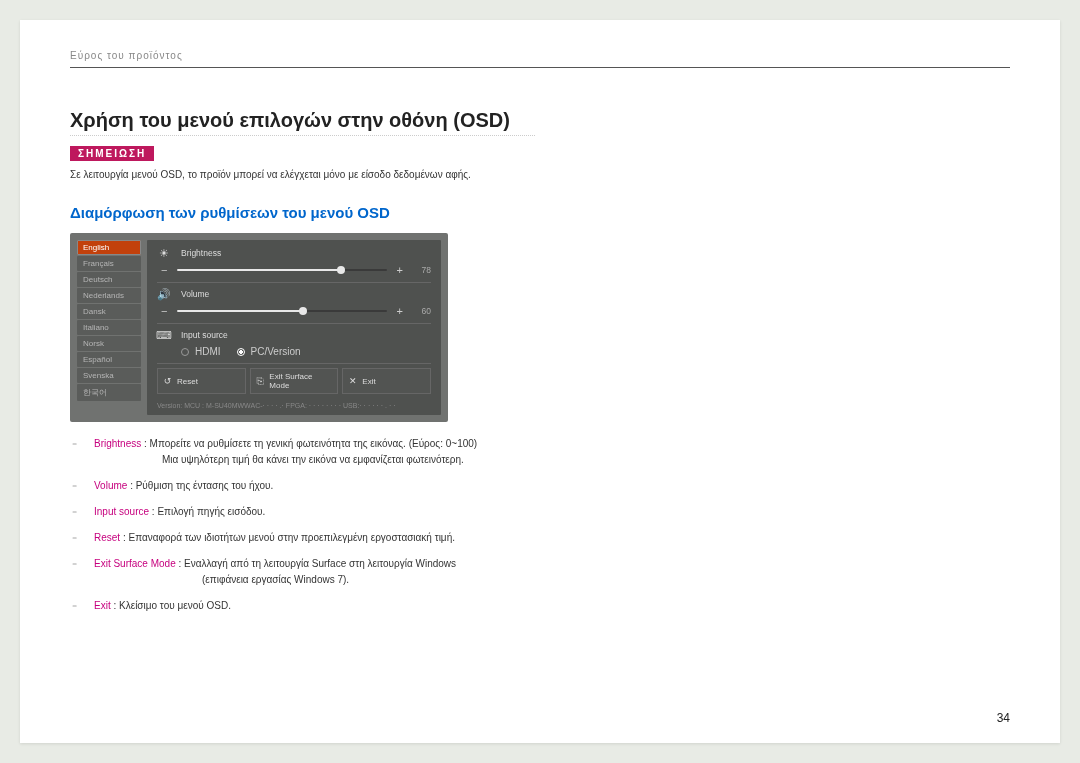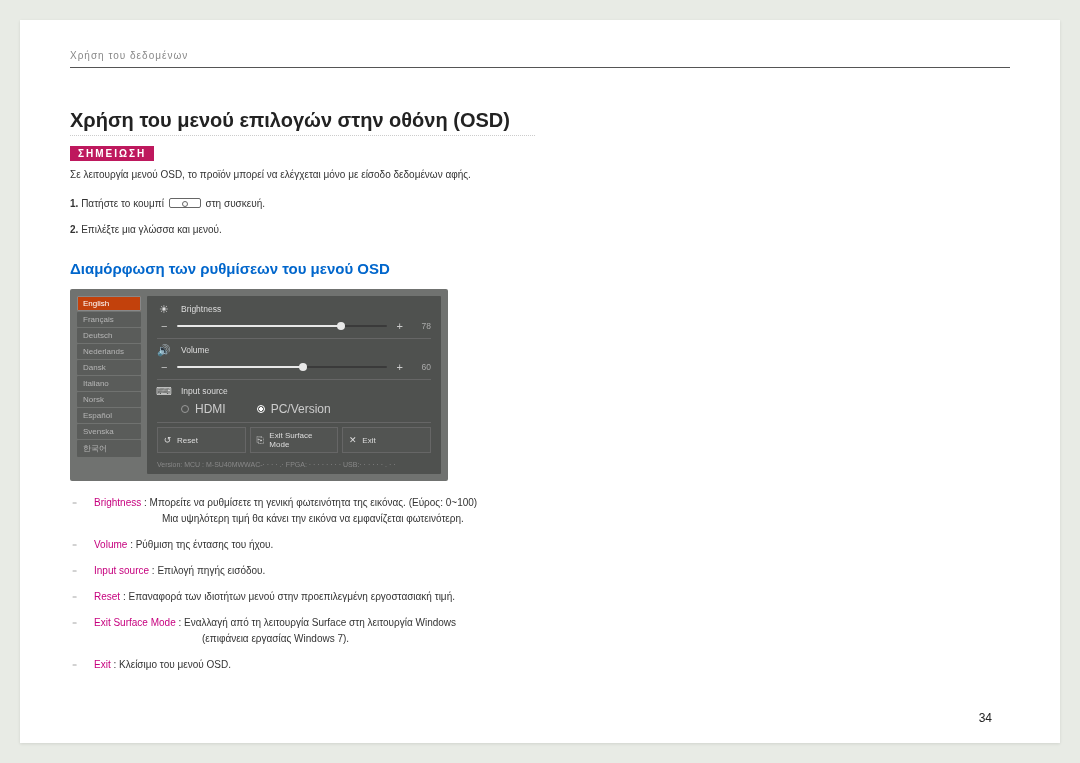--- a/index.html
+++ b/index.html
@@ -178,23 +178,23 @@
     top: -3px;
     width: 8px; height: 8px;
     background: #e8e8e8;
     border-radius: 50%;
     transform: translateX(-50%);
   }
   .signs { font-size: 11px; color: #ccc; padding: 0 4px; }
   .val { font-size: 8.5px; color: #aaa; width: 18px; text-align: right; }
   .radio-row {
     display: flex;
-    gap: 31px;
+    gap: 16px;
     padding-left: 24px;
-    font-size: 12px;
+    font-size: 10px;
     color: #ccc;
   }
   .radio-row span { display: flex; align-items: center; gap: 6px; }
   .radio-off {
     width: 8px; height: 8px; border: 1px solid #999; border-radius: 50%;
   }
   .radio-on {
     width: 8px; height: 8px; border: 1px solid #fff; border-radius: 50%;
     background: radial-gradient(circle, #fff 40%, transparent 45%);
   }
@@ -241,52 +241,40 @@
   .desc-label {
     color: #c6007e;
   }
   .desc-text { flex: 1; }
   .sub-indent {
     padding-left: 110px;
   }
   .page-num {
     position: absolute;
     bottom: 18px;
-    right: 68px;
+    right: 50px;
     font-size: 12px;
     color: #222;
   }
 </style>
 </head>
 <body>
 
 <div class="page">
 
-  <div class="running-header">Χρήση του δεδομένων</div>
+  <div class="running-header">Εύρος του προϊόντος</div>
 
   <div class="main-2col">
     <div class="col-left">
 
       <h1 class="h1">Χρήση του μενού επιλογών στην οθόνη (OSD)</h1>
 
       <div class="note-badge">ΣΗΜΕΙΩΣΗ</div>
       <div class="note-text">Σε λειτουργία μενού OSD, το προϊόν μπορεί να ελέγχεται μόνο με είσοδο δεδομένων αφής.</div>
 
-      <ol class="steps">
-        <li>
-          <b>1.</b>
-          <span>Πατήστε το κουμπί </span>
-          <span class="btn-glyph"></span>
-          <span> στη συσκευή.</span>
-        </li>
-        <li>
-          <b>2.</b>
-          <span>Επιλέξτε μια γλώσσα και μενού.</span>
-        </li>
-      </ol>
 
       <h2 class="h2">Διαμόρφωση των ρυθμίσεων του μενού OSD</h2>
 
       
       <div class="osd">
         <div class="osd-body">
           <div class="lang-col">
             <div class="lang-item sel">English</div>
             <div class="lang-item">Français</div>
             <div class="lang-item">Deutsch</div>

